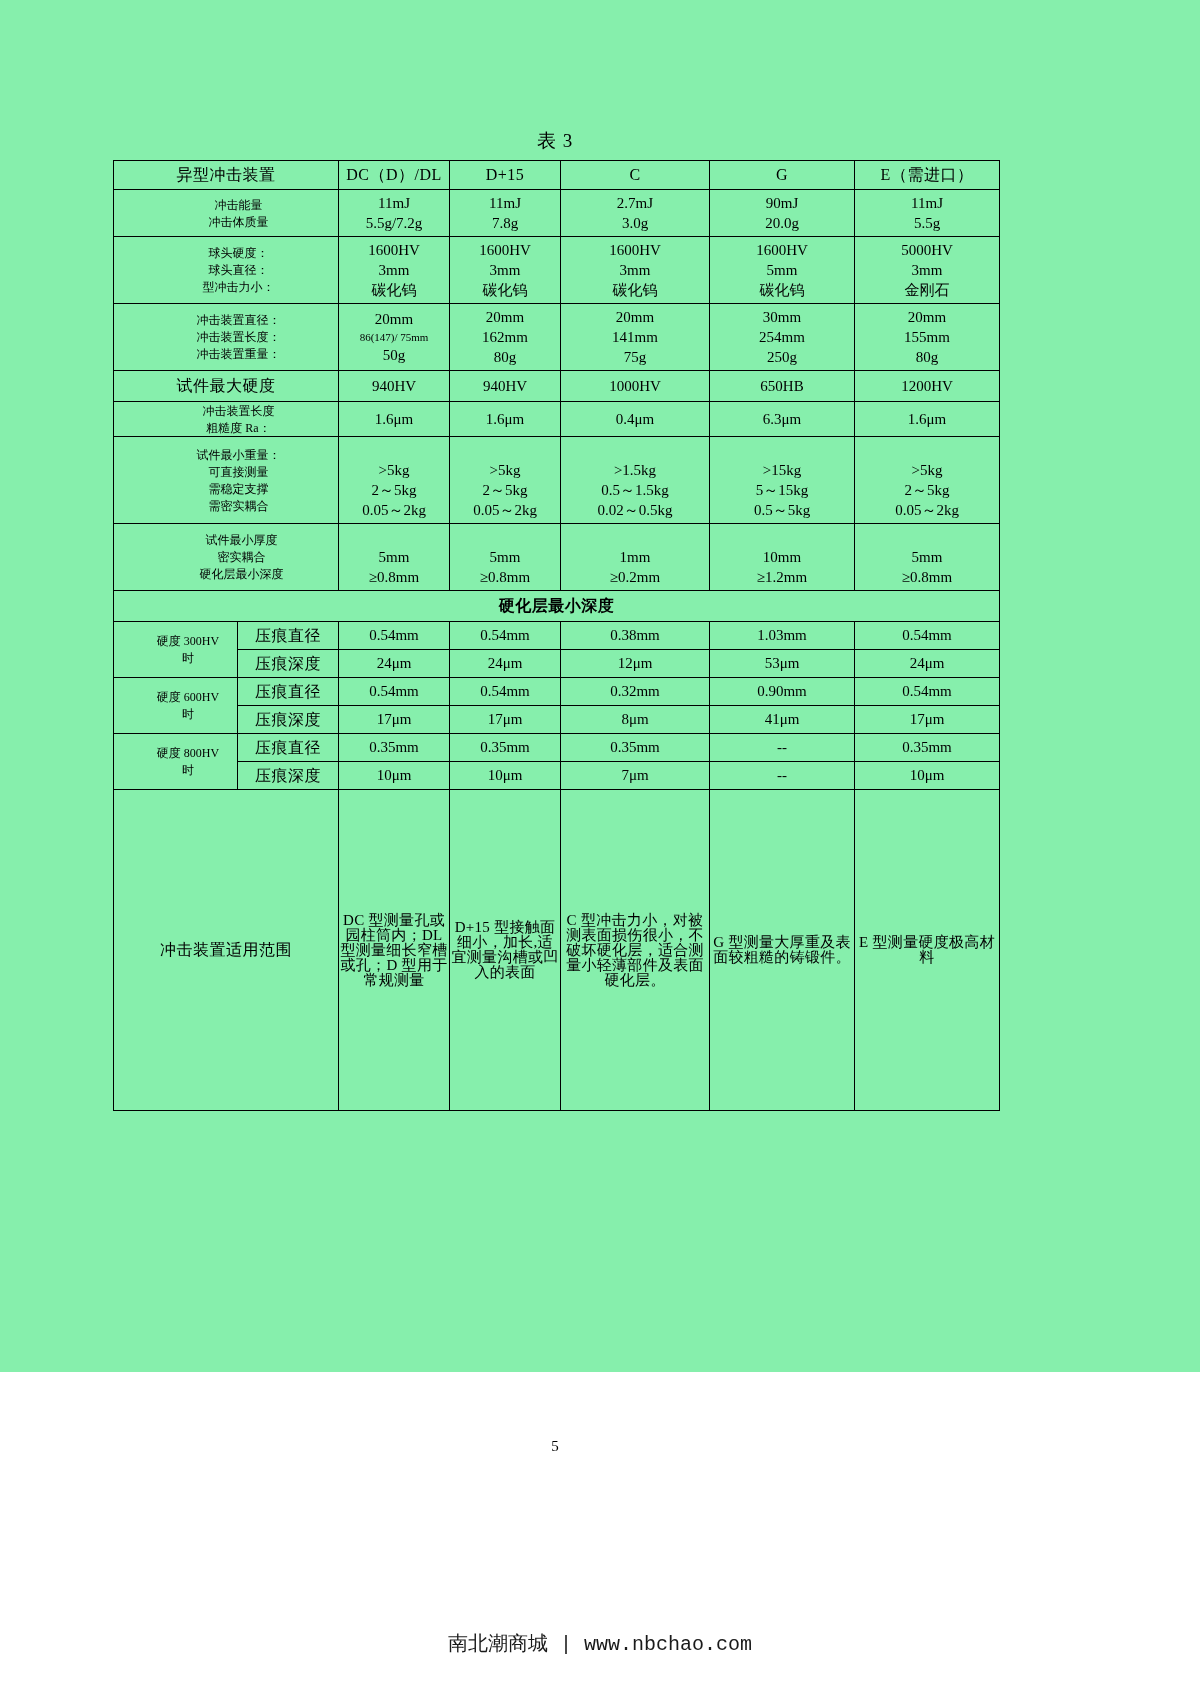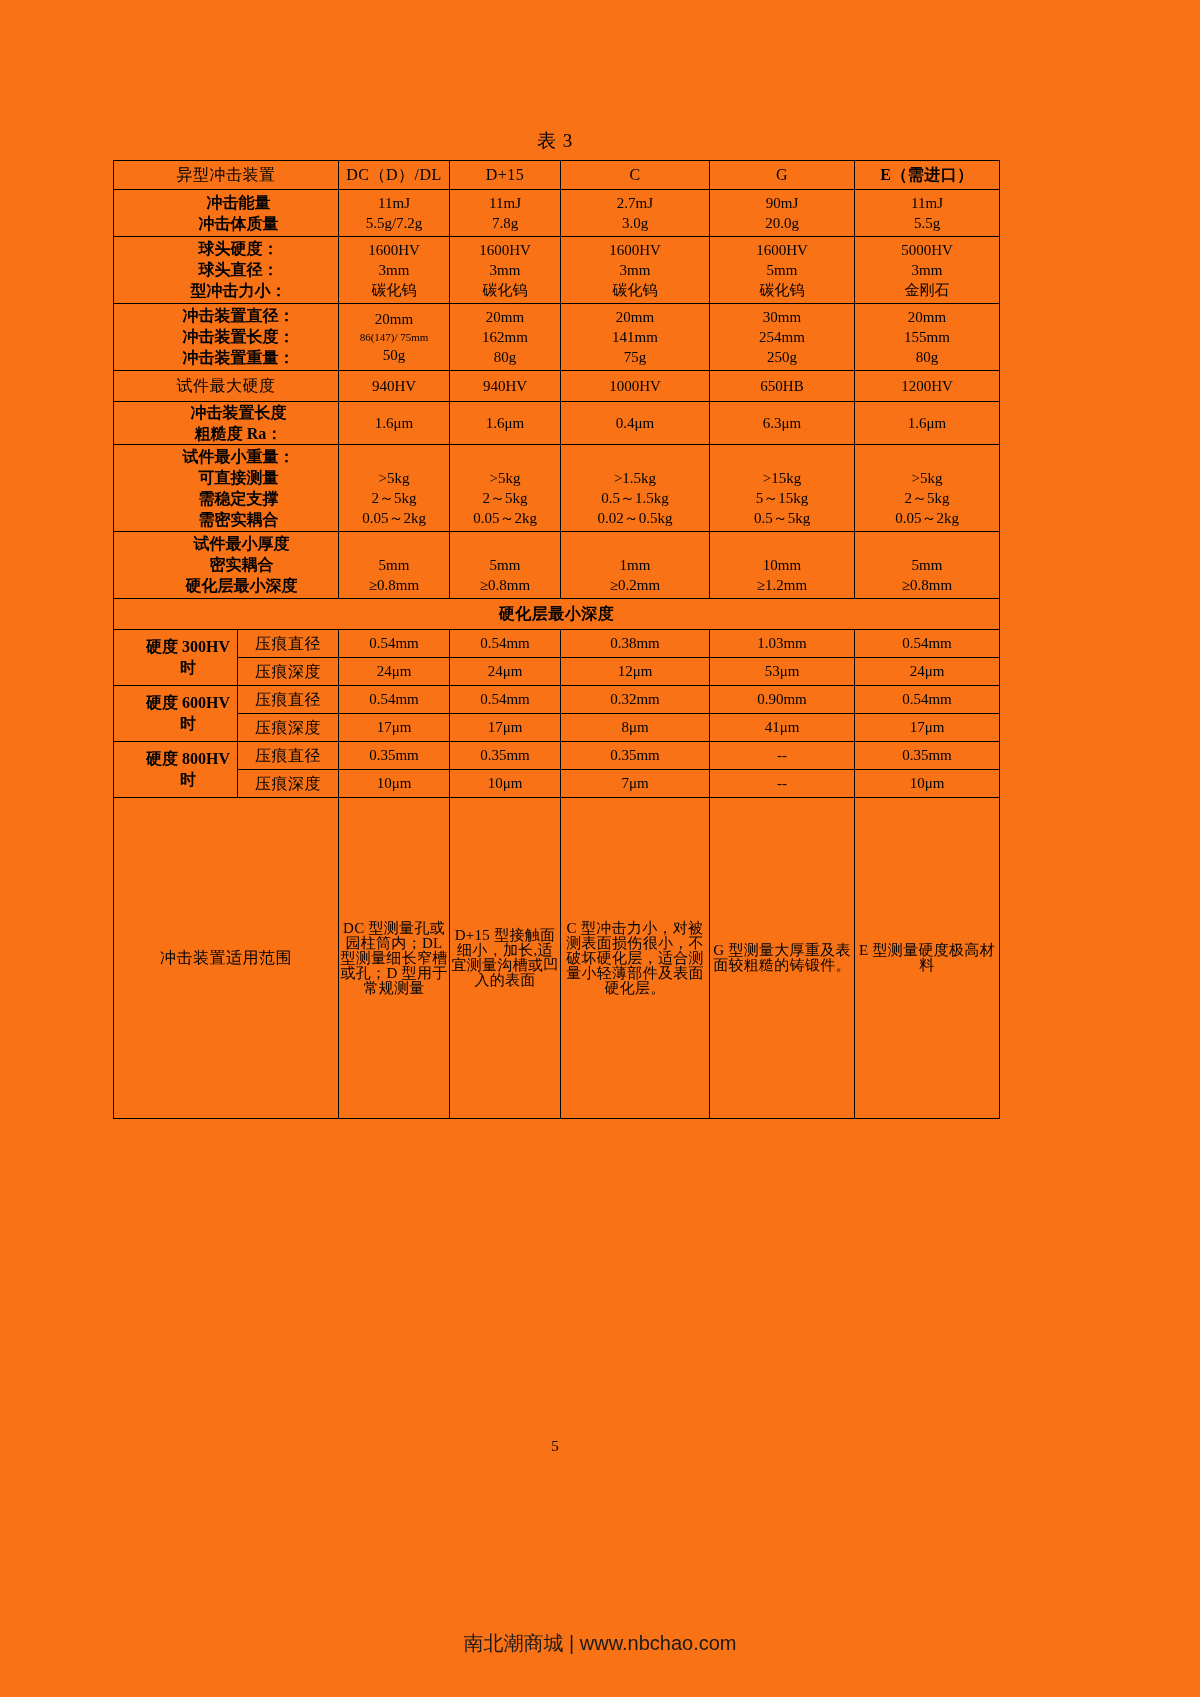--- a/index.html
+++ b/index.html
@@ -11,22 +11,22 @@
     width: 1200px;
     height: 1697px;
     position: relative;
     font-family: "Liberation Serif", "DejaVu Serif", serif;
     color: #000000;
   }
   .page {
     position: absolute;
     left: 0; top: 0;
     width: 1200px;
-    height: 1697px;
-    background: #f97316;
+    height: 1372px;
+    background: #86efac;
   }
   .table-title {
     position: absolute;
     left: 0; top: 128px;
     width: 1110px;
     text-align: center;
     font-size: 19px;
     font-family: "Liberation Serif", "DejaVu Serif", serif;
     letter-spacing: 1px;
   }
@@ -57,41 +57,41 @@
     font-weight: bold;
     font-size: 16px;
     text-align: left;
     padding-left: 6px;
     letter-spacing: 0.5px;
   }
   .colhead {
     font-size: 16px;
     letter-spacing: 0.5px;
   }
-  .colhead.cjk { font-weight: bold; border-radius: 8px; }
+  .colhead.cjk { font-weight: normal; border-radius: 8px; }
   .val {
     font-size: 15px;
   }
   .val.small {
     font-size: 11px;
     text-align: center;
   }
   .stack {
     display: block;
     padding: 3px 0;
   }
   .stack .line {
     display: block;
     padding: 2.5px 0;
   }
   .labelstack .line {
     display: block;
     padding: 2.5px 0;
-    font-weight: bold;
-    font-size: 16px;
+    font-weight: normal;
+    font-size: 12px;
     margin-left: 25px;
   }
   .labelstack.leftal .line { text-align: center; padding-left: 6px; }
   .cell-pad { padding: 5px 0; }
   .desc {
     font-size: 15px;
     text-align: left;
     vertical-align: top;
     padding: 6px 7px 6px 7px;
     line-height: 1.55;
@@ -102,21 +102,21 @@
     left: 0; top: 1438px;
     width: 1110px;
     text-align: center;
     font-size: 15px;
   }
   .footer {
     position: absolute;
     left: 0; top: 1630px;
     width: 1200px;
     text-align: center;
-    font-family: Liberation Sans, sans-serif;
+    font-family: Liberation Mono, monospace;
     font-size: 20px;
     color: #1a1a1a;
   }
 </style>
 </head>
 <body>
 
 <div class="page">
 
   <div class="table-title">表 3</div>

